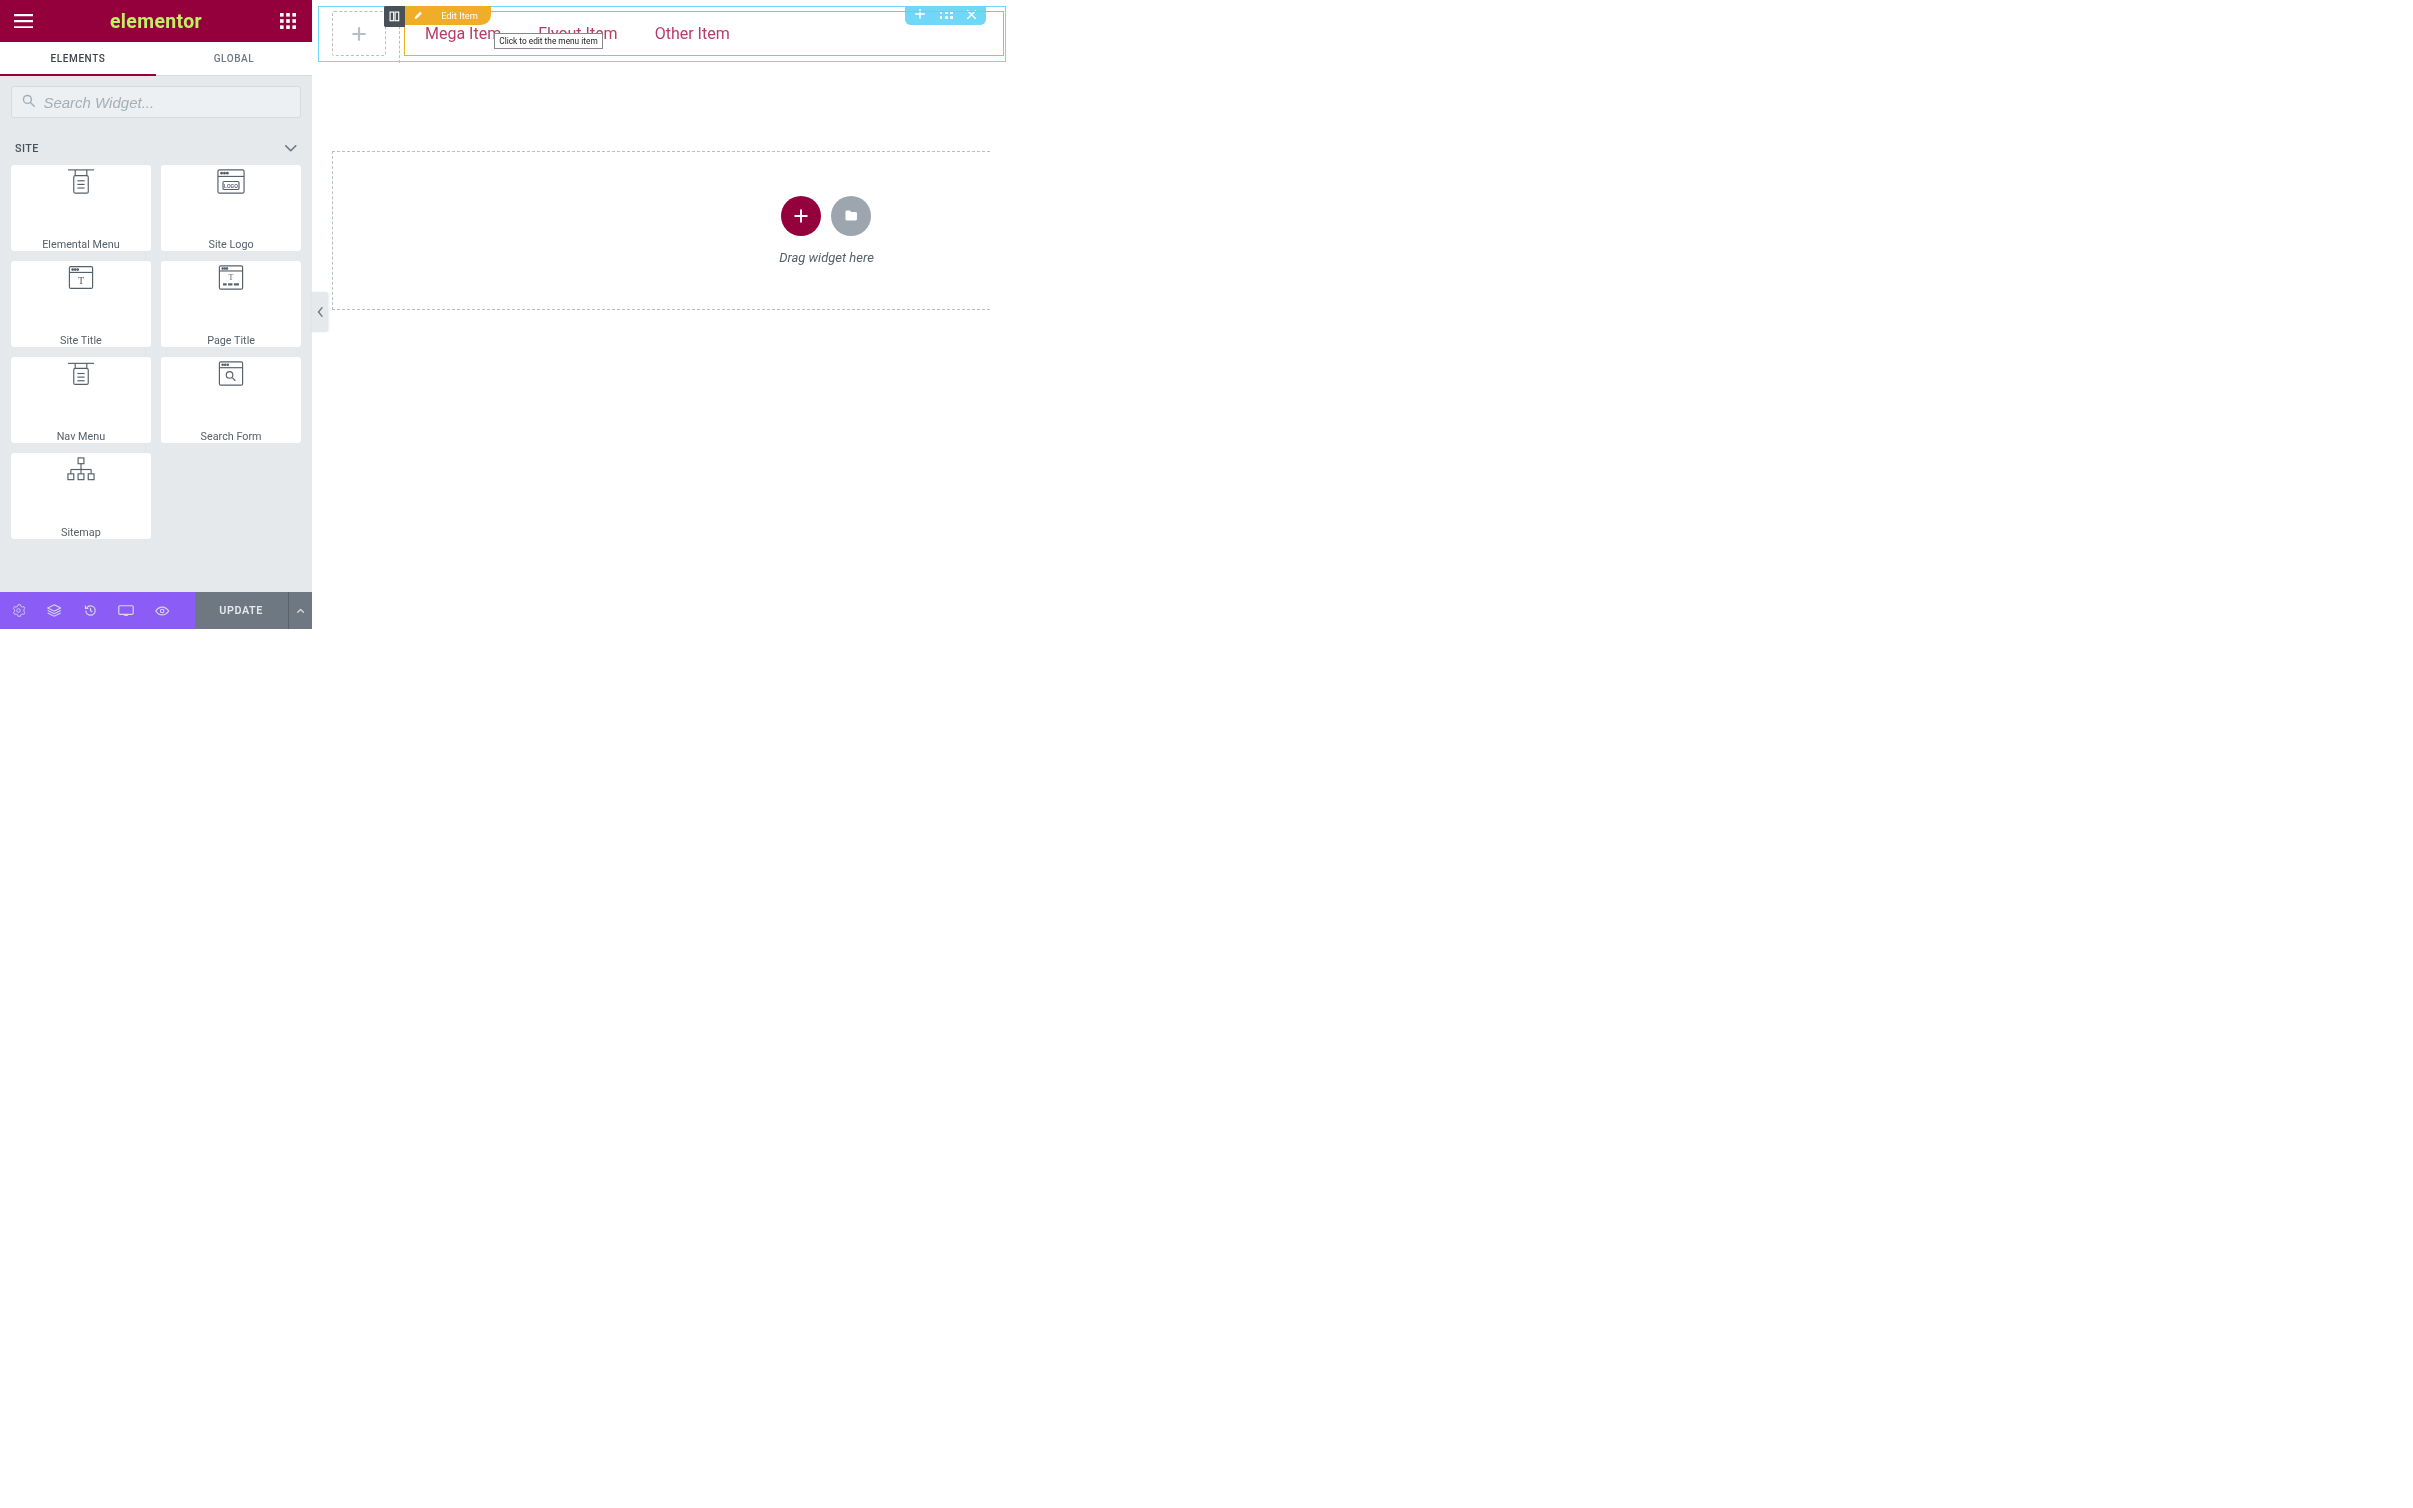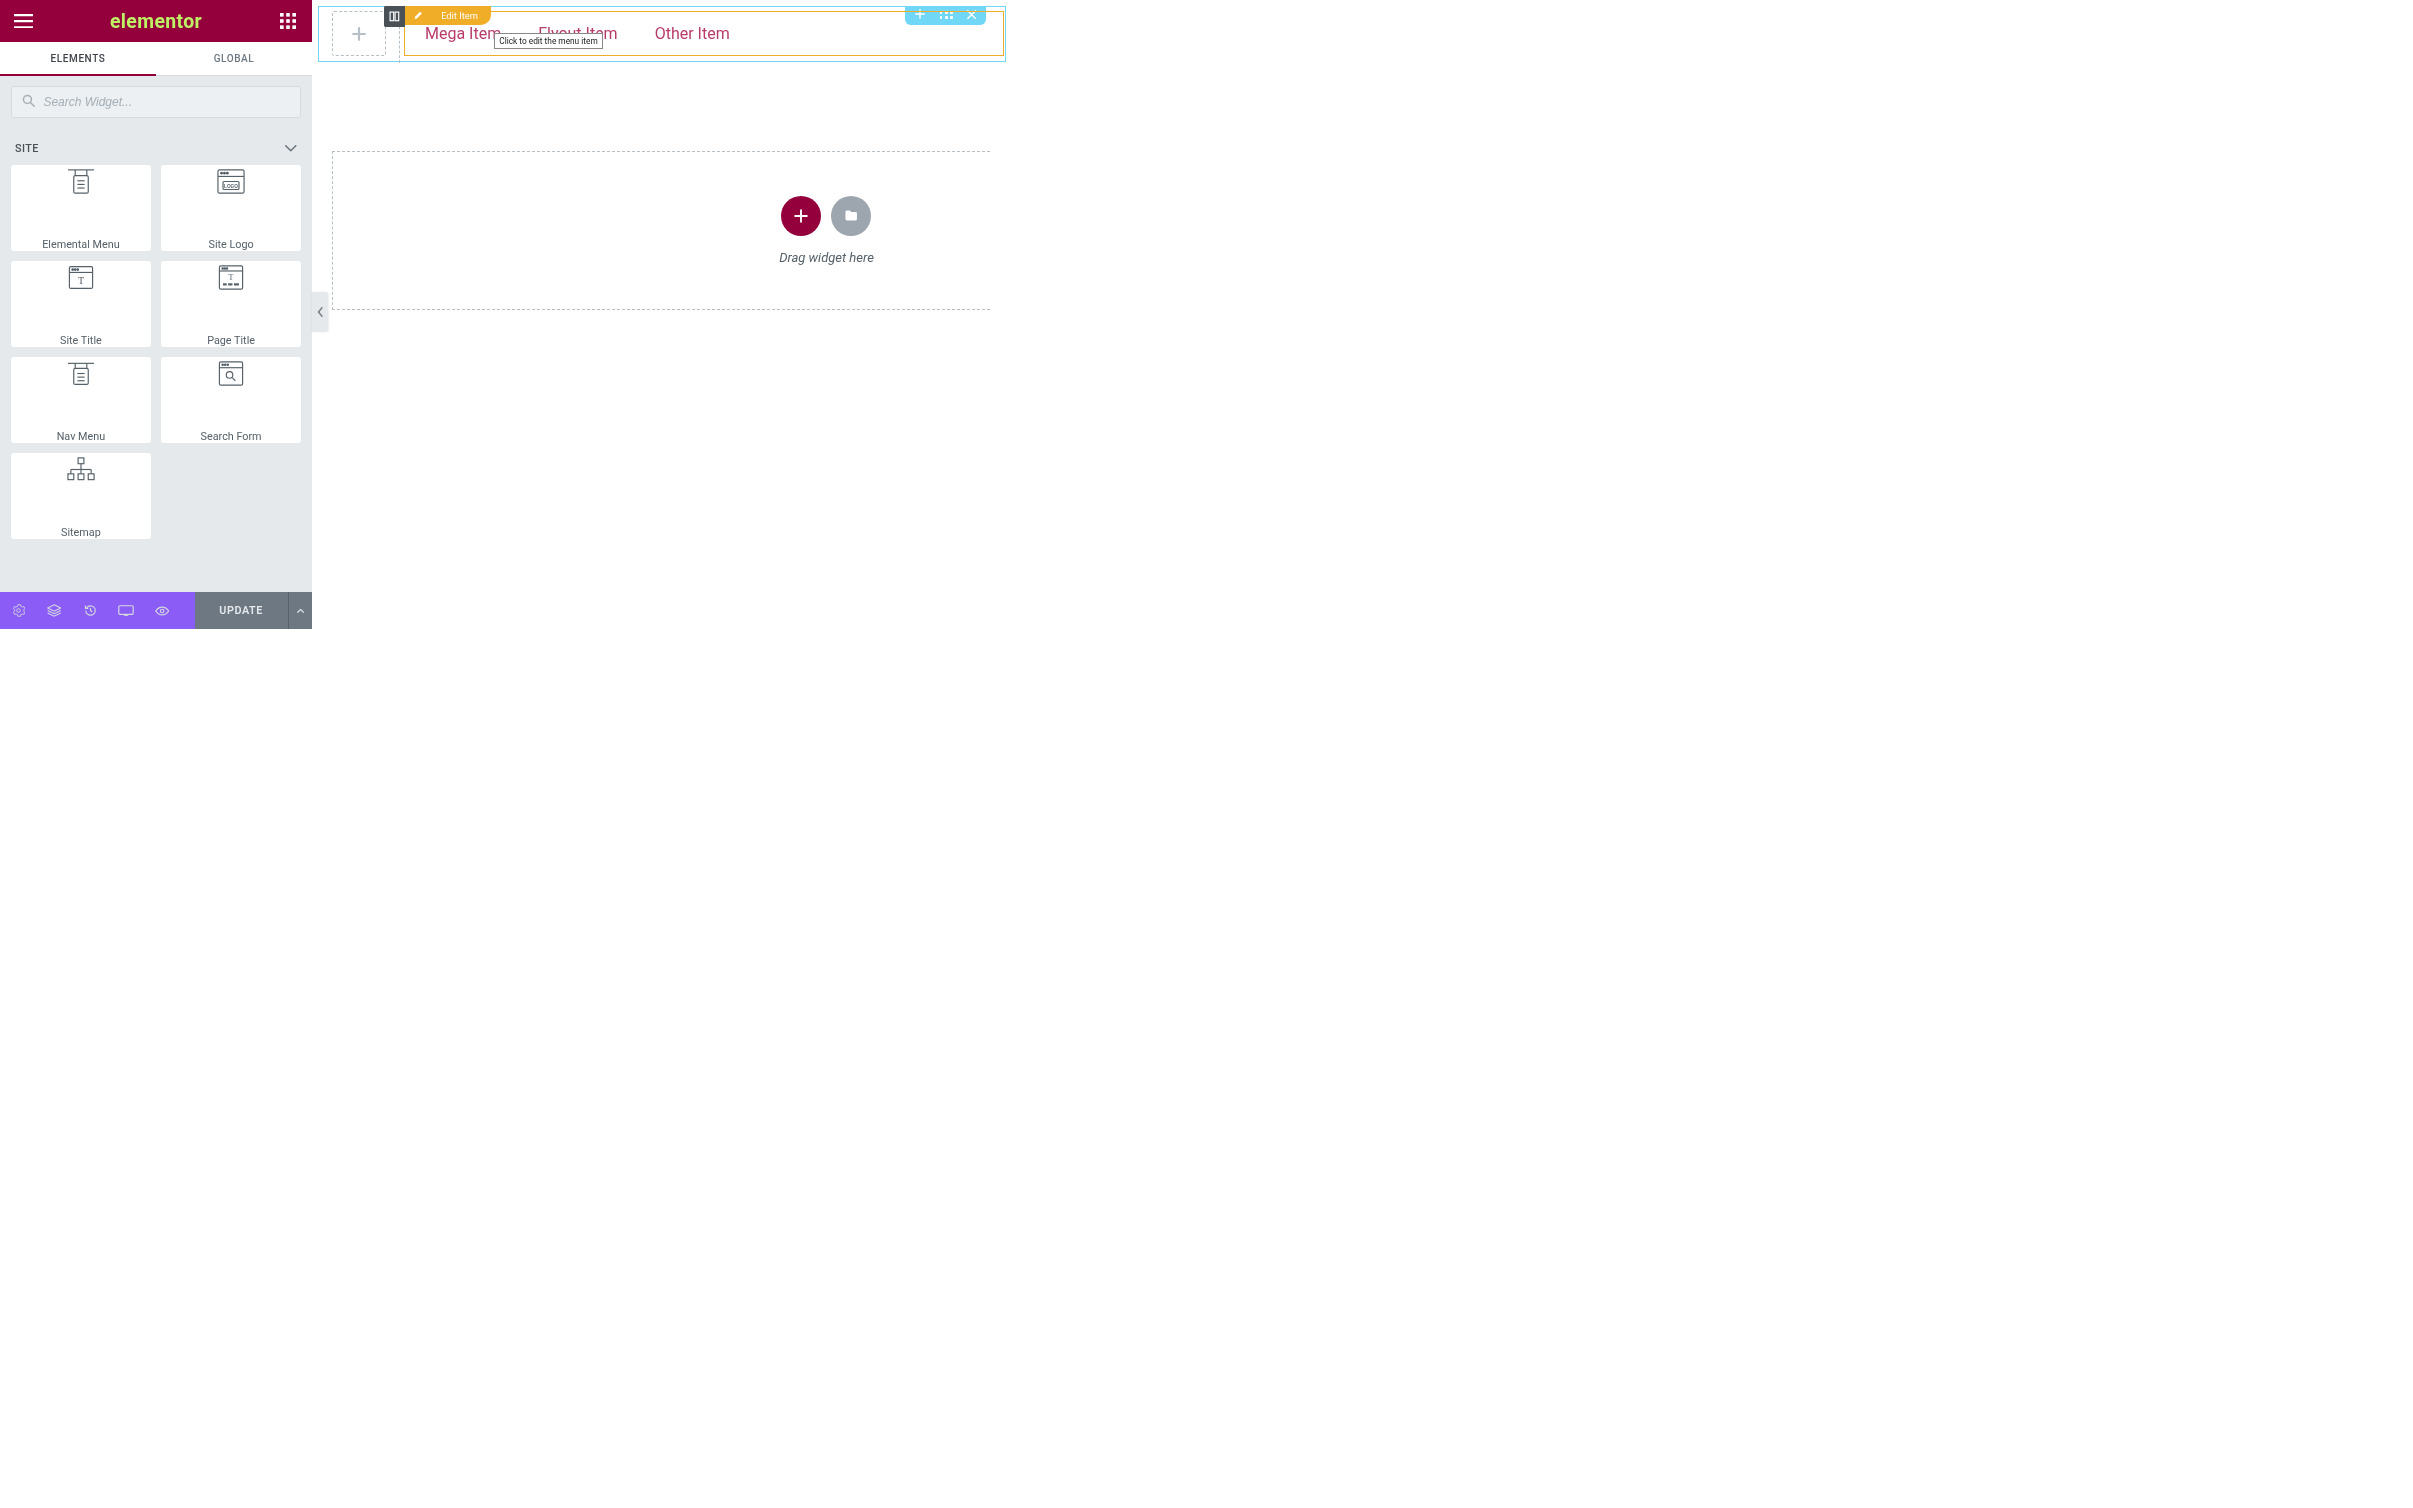--- a/index.html
+++ b/index.html
@@ -13,21 +13,21 @@
   .brand { color:#bef264; font-weight:700; font-size:19.4px; letter-spacing:0.4px; }
 
   .tabs { height:33px; background:#fff; display:flex; }
   .tab { flex:1; display:flex; align-items:center; justify-content:center; font-size:10px; letter-spacing:0.6px; color:#6D7882; font-weight:500; cursor:pointer; position:relative;}
   .tab.active { color:#3F444B; }
   .tab.active::after { content:""; position:absolute; left:0; right:0; bottom:-0.7px; height:2.2px; background:#93003C; }
   .tabs-border { height:0.7px; background:#D5DADF; }
 
   .panel-body { flex:1; padding:10.8px; overflow:auto; }
   .search-box { height:32px; background:#EDF0F2; border:0.7px solid #D5DADF; border-radius:2.9px; display:flex; align-items:center; padding:0 10px; gap:8.6px; }
-  .search-box input { flex:1; border:none; background:transparent; font-size:12px; font-style:italic; color:#A4AFB7; outline:none; }
+  .search-box input { flex:1; border:none; background:transparent; font-size:15px; font-style:italic; color:#A4AFB7; outline:none; }
   .search-box input::placeholder { color:#A4AFB7; }
 
   .category { display:flex; align-items:center; justify-content:space-between; margin-top:23px; margin-bottom:10px; padding:0 4.3px;}
   .category-title { font-size:10.8px; color:#495157; letter-spacing:0.4px; font-weight:500;}
   .chevron { color:#6D7882; }
 
   .widget-grid { display:grid; grid-template-columns:1fr 1fr; gap:10px; padding:0 0px;}
   .widget-card { background:#fff; border-radius:2.9px; height:86px; display:flex; flex-direction:column; align-items:center; justify-content:space-between; gap:10px; cursor:grab; }
   .widget-card .icon-wrap { height:33px; display:flex; align-items:center; justify-content:center; }
   .widget-card .label { font-size:10.8px; color:#556068; font-weight:400;}

